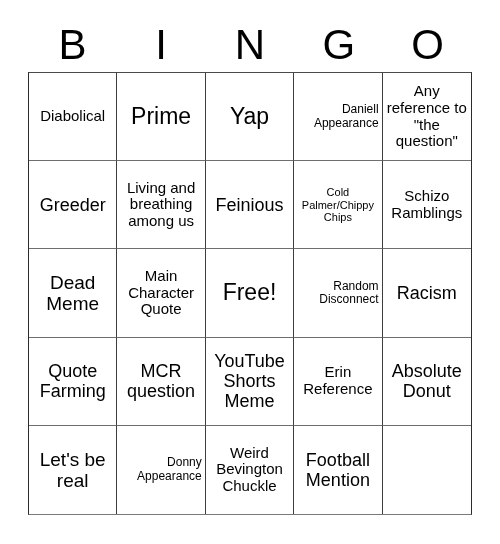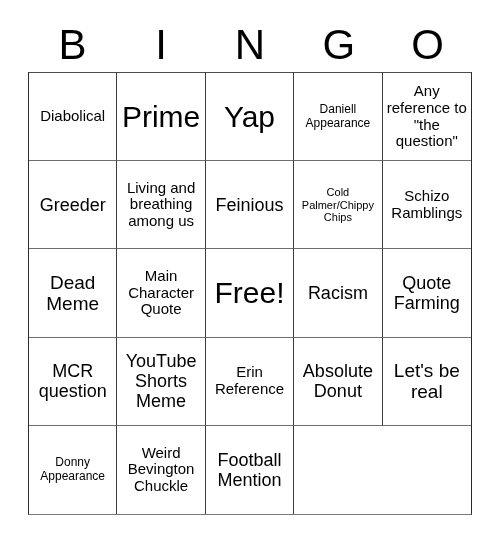--- a/index.html
+++ b/index.html
@@ -67,25 +67,25 @@
     text-align: center;
     padding: 2px 3px;
     overflow: hidden;
     line-height: 1.12;
     color: #000000;
   }
   .grid .cell:nth-child(5n) { border-right: none; }
   .grid .cell:nth-child(n+21) { border-bottom: none; }
 
   
-  .t-xl   { font-size: 30px; }
+  .t-xl   { font-size: 23px; }
   .t-lg   { font-size: 19px; }
   .t-md   { font-size: 18px; }
   .t-sm   { font-size: 15px; }
-  .t-xs   { font-size: 12px; }
+  .t-xs   { font-size: 12px; text-align: right; }
   .t-xxs  { font-size: 11px; }
 </style>
 </head>
 <body>
 
 <div class="card">
 
   <div class="header-row">
     <div class="header-cell">B</div>
     <div class="header-cell">I</div>
@@ -104,20 +104,21 @@
 
     <div class="cell t-md">Greeder</div>
     <div class="cell t-sm">Living and breathing among us</div>
     <div class="cell t-md">Feinious</div>
     <div class="cell t-xxs">Cold Palmer/Chippy Chips</div>
     <div class="cell t-sm">Schizo Ramblings</div>
 
     <div class="cell t-lg">Dead Meme</div>
     <div class="cell t-sm">Main Character Quote</div>
     <div class="cell t-xl">Free!</div>
+    <div class="cell t-xs">Random Disconnect</div>
     <div class="cell t-md">Racism</div>
 
     <div class="cell t-md">Quote Farming</div>
     <div class="cell t-md">MCR question</div>
     <div class="cell t-md">YouTube Shorts Meme</div>
     <div class="cell t-sm">Erin Reference</div>
 
     <div class="cell t-md">Absolute Donut</div>
     <div class="cell t-lg">Let's be real</div>
     <div class="cell t-xs">Donny Appearance</div>

